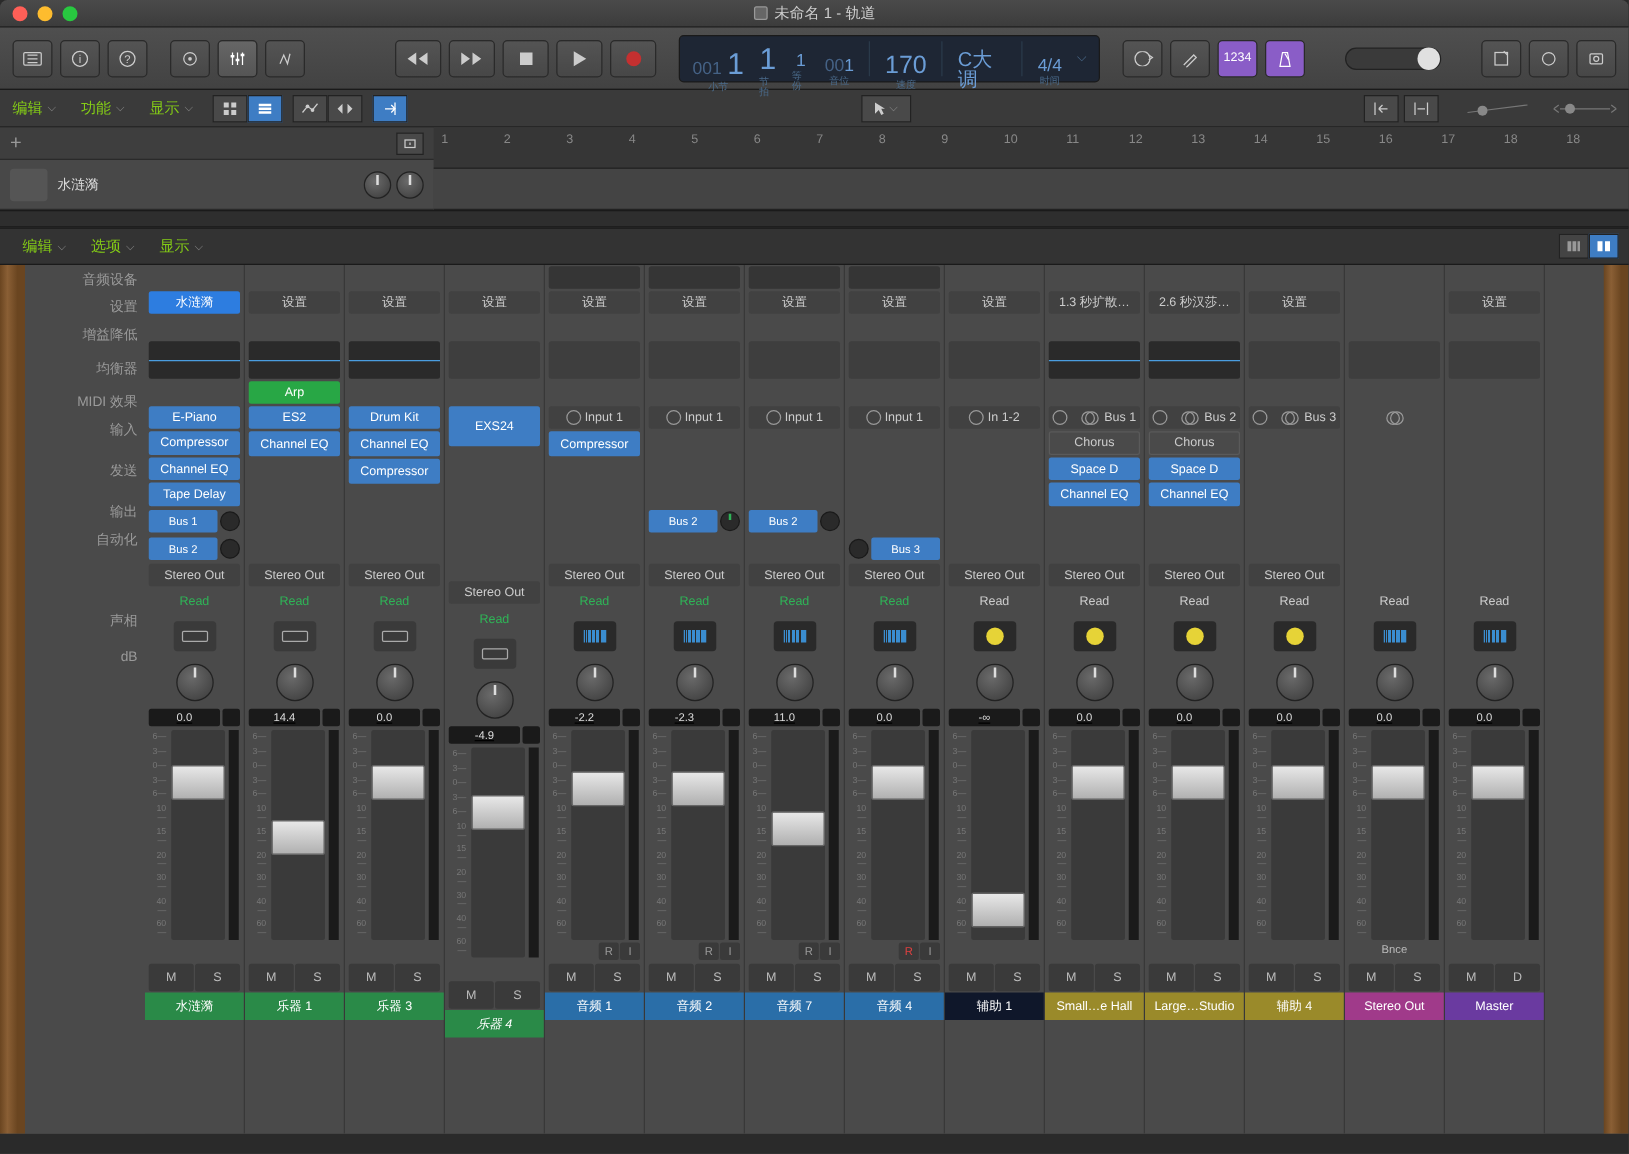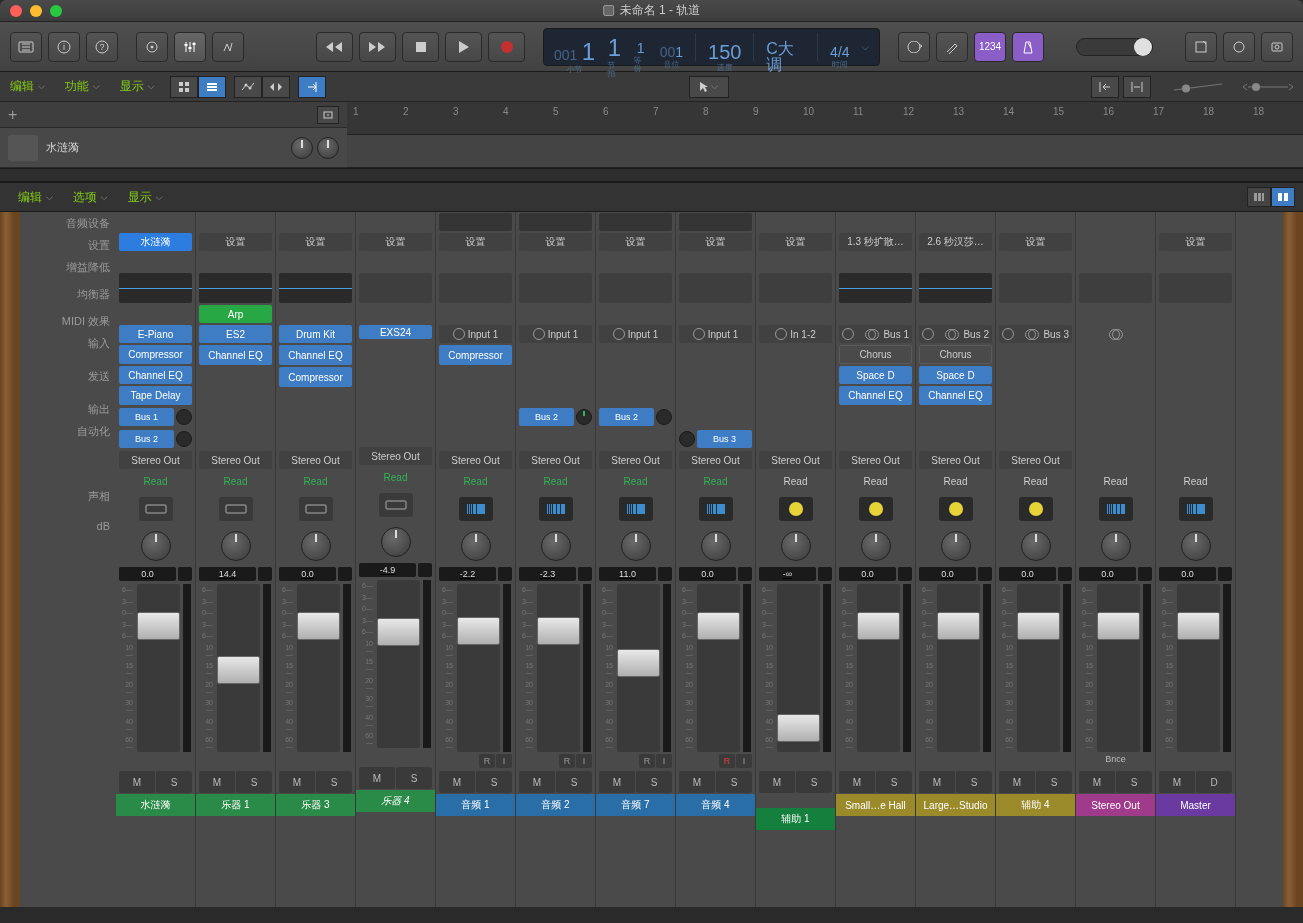--- a/index.html
+++ b/index.html
@@ -200,21 +200,21 @@
     <div class="lcd-seg">
         <span class="lcd-sm">1</span>
         <span class="lcd-lbl">等份</span>
       </div>
     <div class="lcd-seg">
         <span class="lcd-sm"><span style="opacity:.5">00</span><span>1</span></span>
         <span class="lcd-lbl">音位</span>
       </div>
     <div style="width:1px;height:28px;background:#2a3a4a"></div>
     <div class="lcd-seg">
-        <span class="lcd-big" style="font-size:20px">150</span>
+        <span class="lcd-big" style="font-size:20px">170</span>
         <span class="lcd-lbl">速度</span>
       </div>
     <div style="width:1px;height:28px;background:#2a3a4a"></div>
     <div class="lcd-seg">
         <span style="font-size:16px">C大调</span>
       </div>
     <div style="width:1px;height:28px;background:#2a3a4a"></div>
     <div class="lcd-seg">
         <span style="font-size:14px">4/4</span>
         <span class="lcd-lbl">时间</span>
@@ -622,21 +622,21 @@
           <div class="ms">S</div>
         </div>
         <div class="namebar" style="background: rgb(42, 138, 72);">乐器 3</div>
       </div>
       <div class="strip">
         <div class="slot empty" style="height: 18px;"></div>
         <div class="slot grey" style="height: 18px;">设置</div>
         <div class="slot empty" style="height: 18px;"></div>
         <div class="eqgraph" style="background: rgb(62, 62, 62);"></div>
         <div class="slot empty" style="height: 18px;"></div>
-        <div class="slot blue" style="height: 14px;">
+        <div class="slot blue" style="height: 32px;">
           <span>EXS24</span>
         </div>
         <div style="height: 62px; display: flex; flex-direction: column;"></div>
         <div style="height: 44px; display: flex; flex-direction: column;">
           <div class="sendrow"></div>
           <div class="sendrow"></div>
         </div>
         <div class="slot grey" style="height: 18px;">Stereo Out</div>
         <div class="automode grn">Read</div>
         <div class="instricon">
@@ -958,21 +958,21 @@
           <div class="fadertrack">
             <div class="fadercap" style="top: 130px;"></div>
           </div>
           <div class="meter"></div>
         </div>
         <div class="riRow"></div>
         <div class="msrow">
           <div class="ms">M</div>
           <div class="ms">S</div>
         </div>
-        <div class="namebar" style="background: #15803d; margin-top: 14px;">辅助 1</div>
+        <div class="namebar" style="background: #0f172a;">辅助 1</div>
       </div>
       <div class="strip">
         <div class="slot empty" style="height: 18px;"></div>
         <div class="slot grey" style="height: 18px;">1.3 秒扩散…</div>
         <div class="slot empty" style="height: 18px;"></div>
         <div class="eqgraph">
           <div class="eqline"></div>
         </div>
         <div class="slot empty" style="height: 18px;"></div>
         <div class="slot grey" style="height: 18px;">

